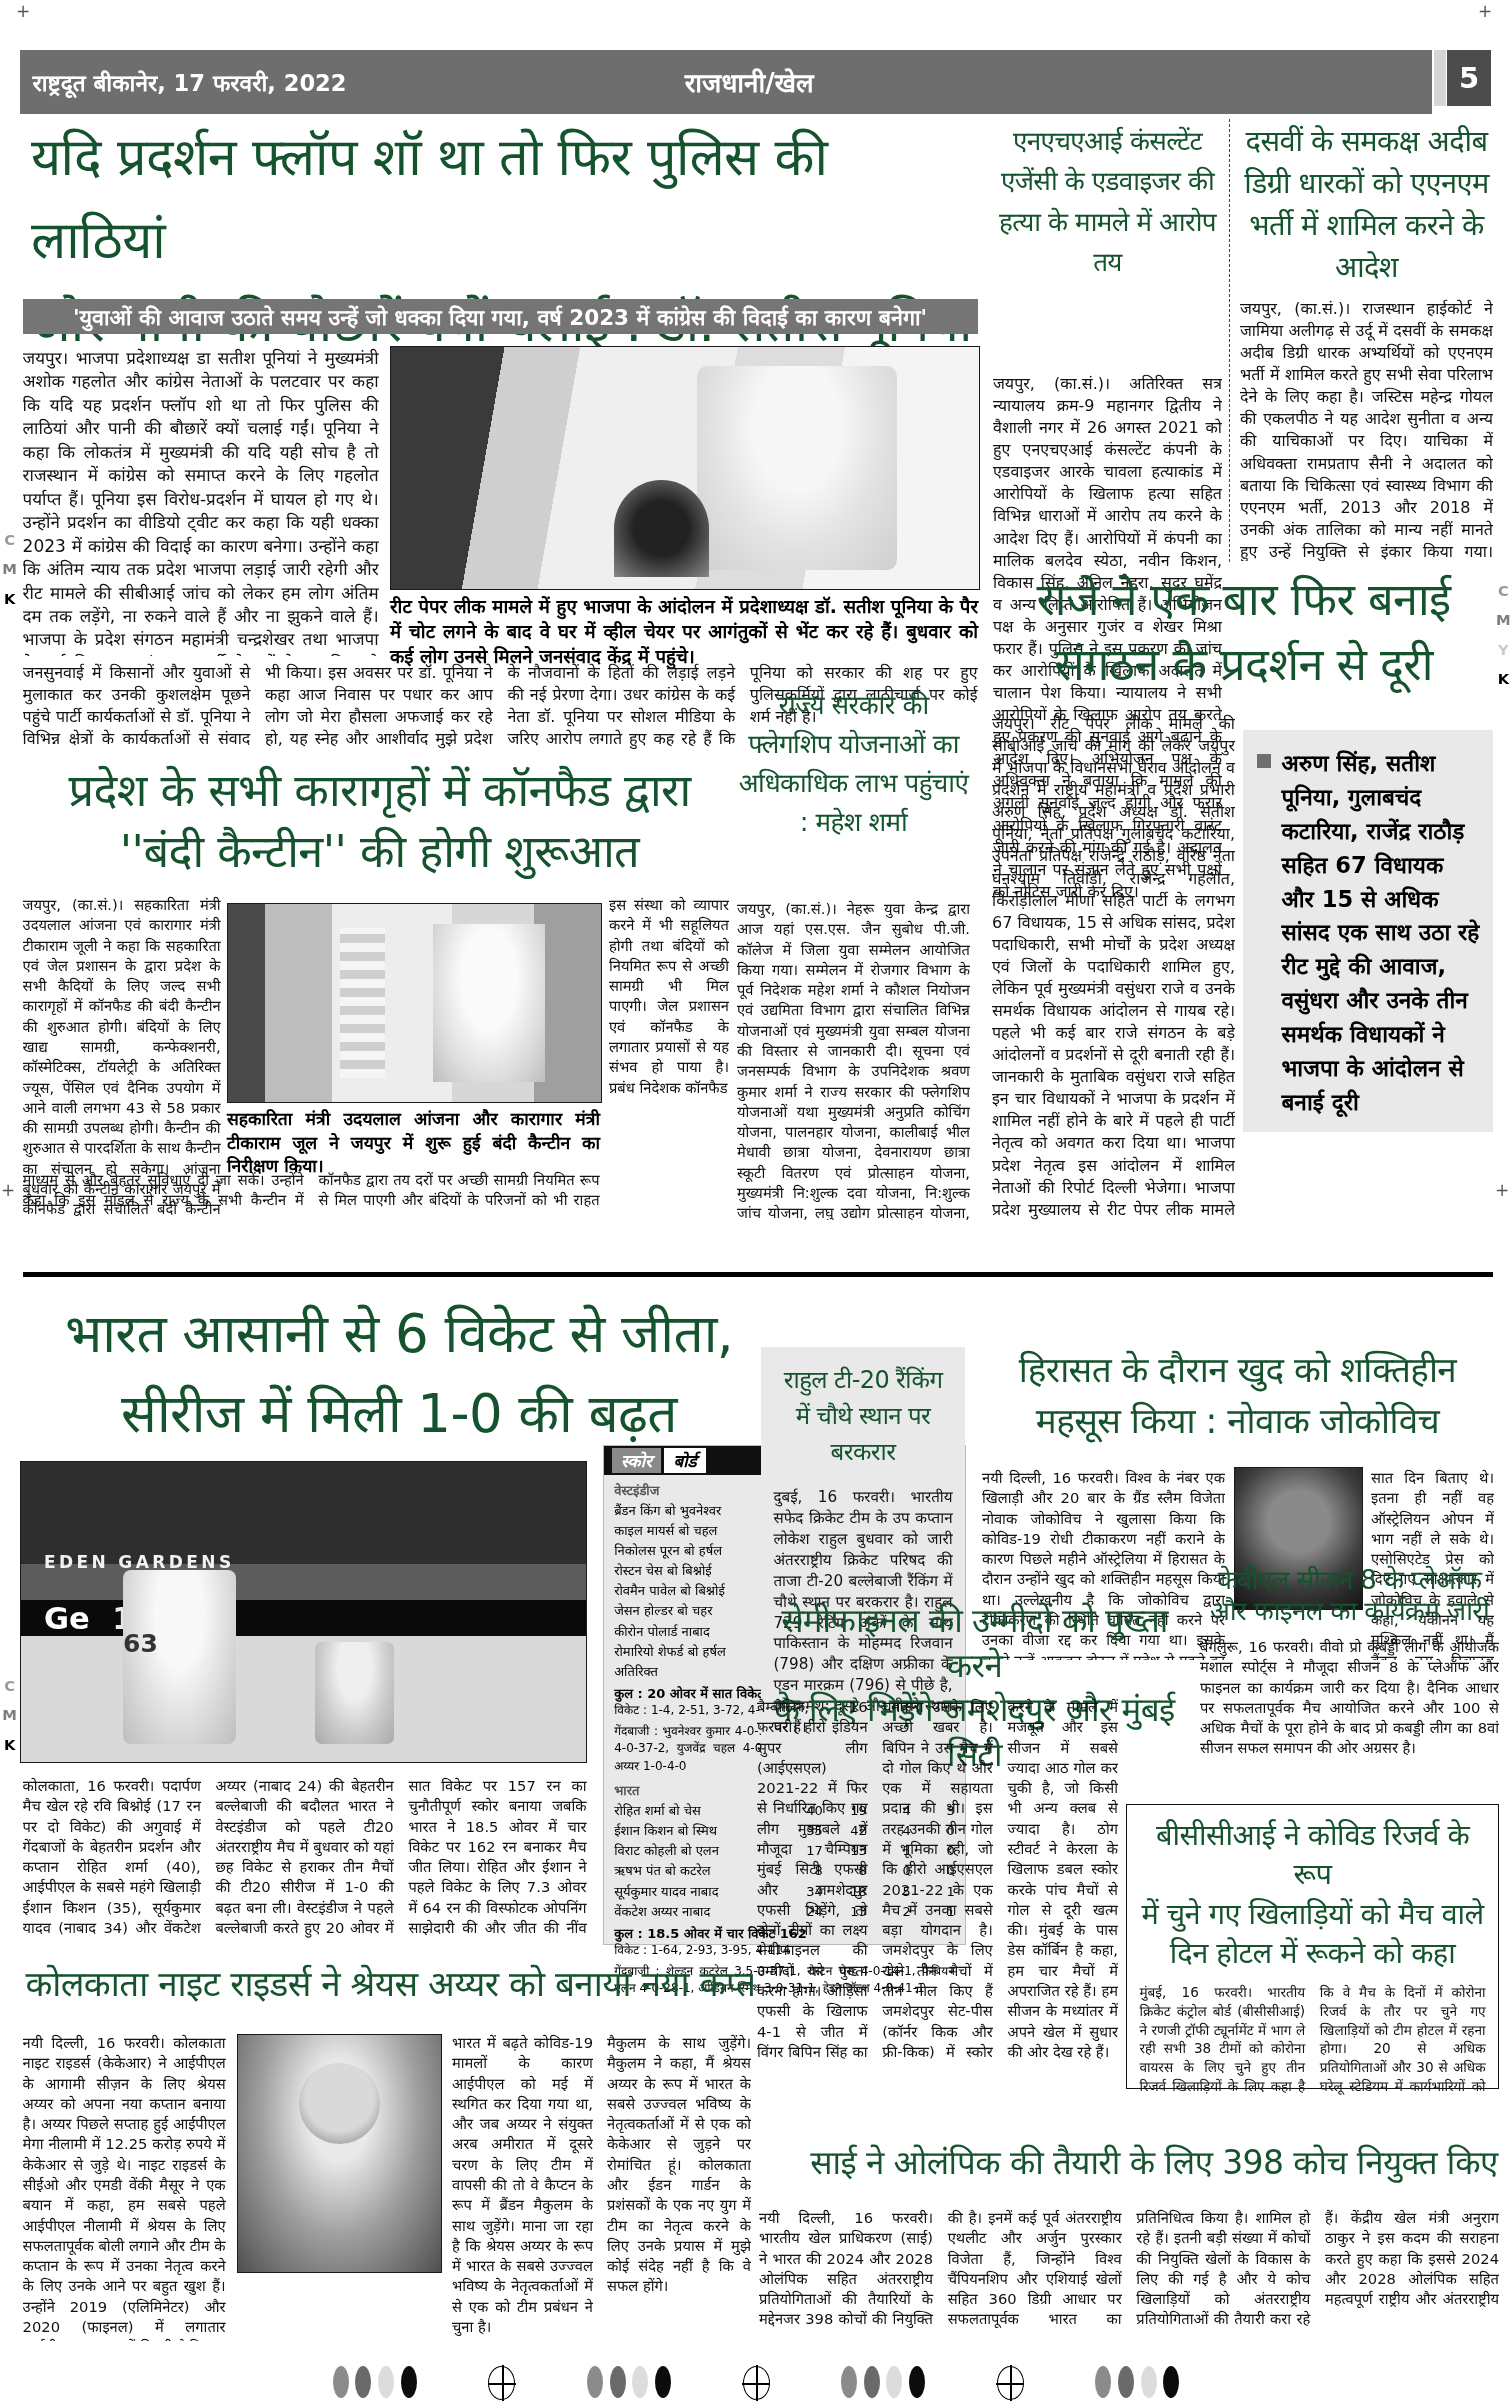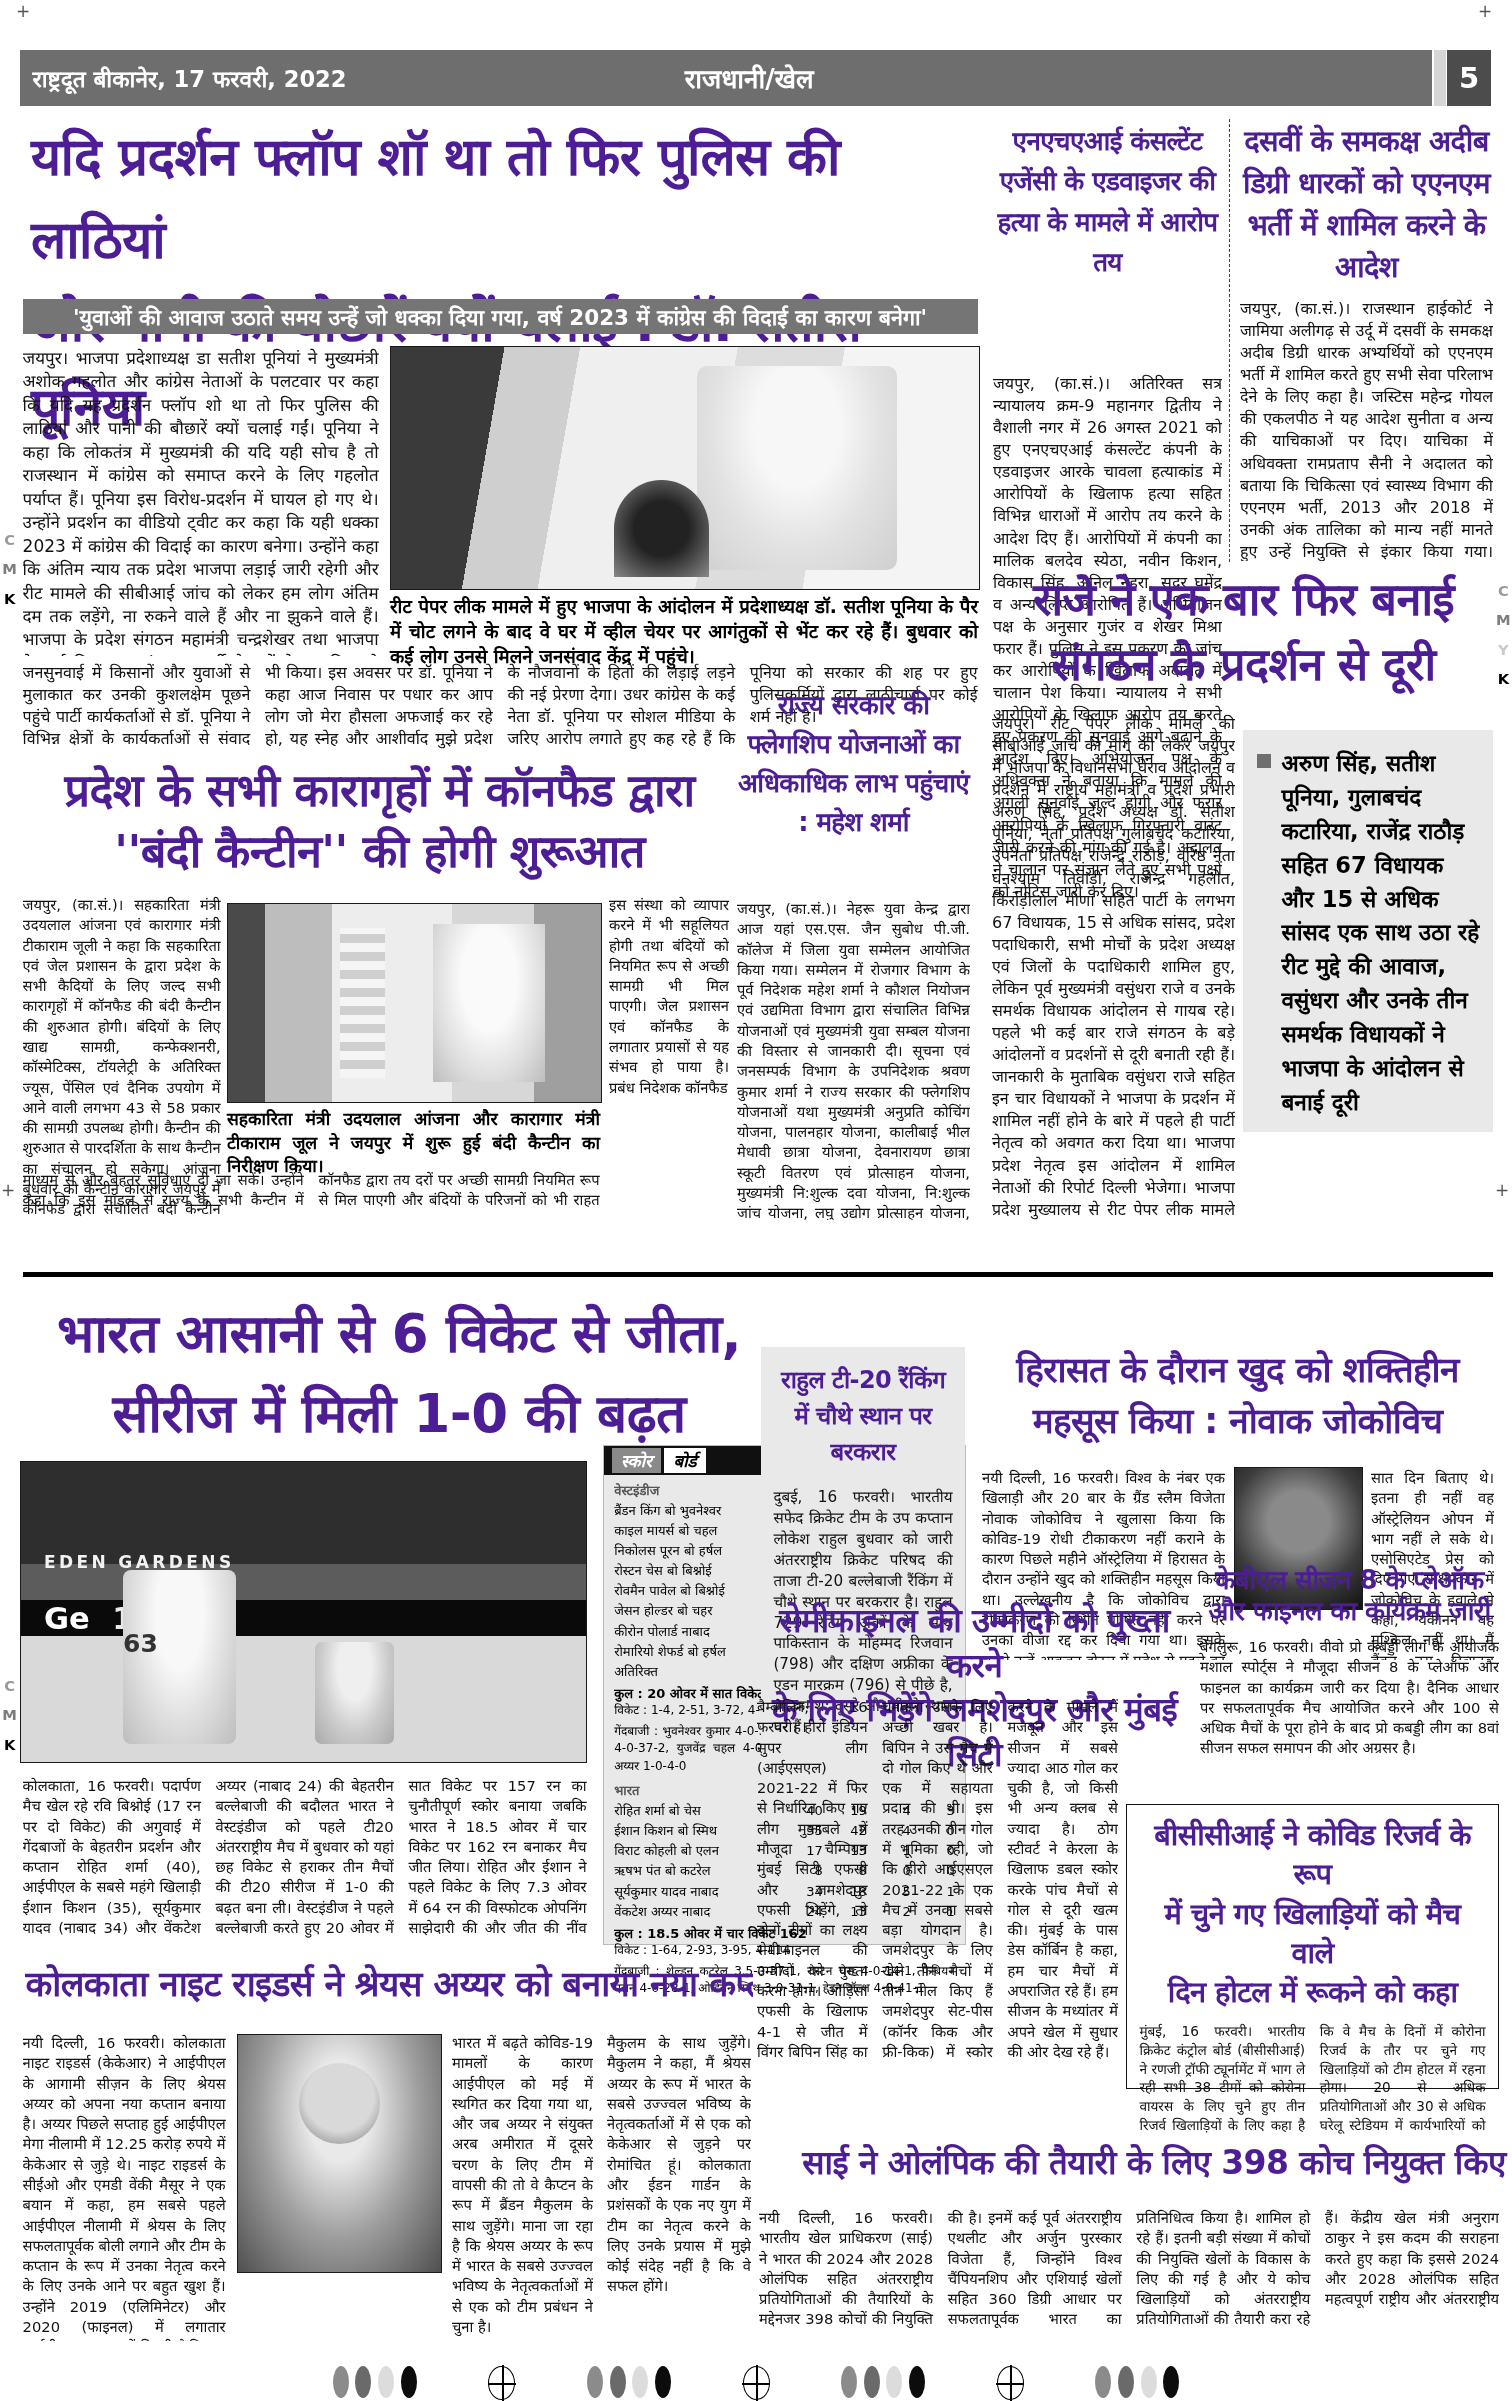--- a/index.html
+++ b/index.html
@@ -1,20 +1,20 @@
 <!DOCTYPE html>
 <html style="font-size:9px"><head>
 <meta charset="utf-8">
 <style>
   html,body{margin:0;padding:0;background:#fff;}
   #page{position:relative;width:1512px;height:2401px;background:#fff;overflow:hidden;
         font-family:"DejaVu Sans",sans-serif;color:#000;}
   .abs{position:absolute;}
   .bar{background:#6e6e6e;color:#fff;display:flex;align-items:center;}
-  .hl{font-weight:700;color:#4c1d95;letter-spacing:-0.6px;line-height:1.35;}
+  .hl{font-weight:400;color:#14532d;letter-spacing:-0.6px;line-height:1.35;}
   .center{text-align:center;}
   .body-text{text-align:justify;line-height:1.38;color:#111;overflow:hidden;}
   .cols2{column-count:2;column-gap:14.7px;}
   .cols3{column-count:3;column-gap:14.7px;}
   .cols4{column-count:4;column-gap:14.7px;}
   .photo{border:1.1px solid #1a1a1a;overflow:hidden;}
   .caption{font-weight:700;line-height:1.35;color:#000;text-align:justify;}
   .dash-v{border-left:1.7px dashed #444;}
   .rule-h{background:#000;}
   .graybox{background:#e9e9e9;}
@@ -35,21 +35,21 @@
 </head>
 <body>
 
 <div id="page">
 
   <div class="abs plus" style="left:16px;top:1.1px;">+</div>
   <div class="abs plus" style="left:1478px;top:1.1px;">+</div>
   <div class="abs plus" style="left:1.1px;top:1180px;">+</div>
   <div class="abs plus" style="left:1495px;top:1180px;">+</div>
 
-  <div class="abs bar" style="left:20px;top:50px;width:1412px;height:56px;">
+  <div class="abs bar" style="left:20px;top:50px;width:1412px;height:64px;">
     <div style="padding-left:12.4px;font-size:22.6px;font-weight:700;width:463px;">राष्ट्रदूत बीकानेर, 17 फरवरी, 2022</div>
     <div style="flex:1;text-align:center;font-size:26px;font-weight:800;">राजधानी/खेल</div>
     <div style="width:429px;"></div>
   </div>
   <div class="abs" style="left:1434px;top:50px;width:12.4px;height:56px;background:#d6d6d6;"></div>
   <div class="abs" style="left:1447px;top:50px;width:44px;height:56px;background:#4c4c4c;color:#fff;display:flex;align-items:center;justify-content:center;font-size:29px;font-weight:800;">5</div>
 
   <div class="abs hl" style="left:31px;top:116px;width:946px;height:178px;font-size:52px;line-height:1.6;">
     <div>यदि प्रदर्शन फ्लॉप शॉ था तो फिर पुलिस की लाठियां</div>
     <div>और पानी की बौछारें क्यों चलाई : डॉ. सतीश पूनिया</div>

